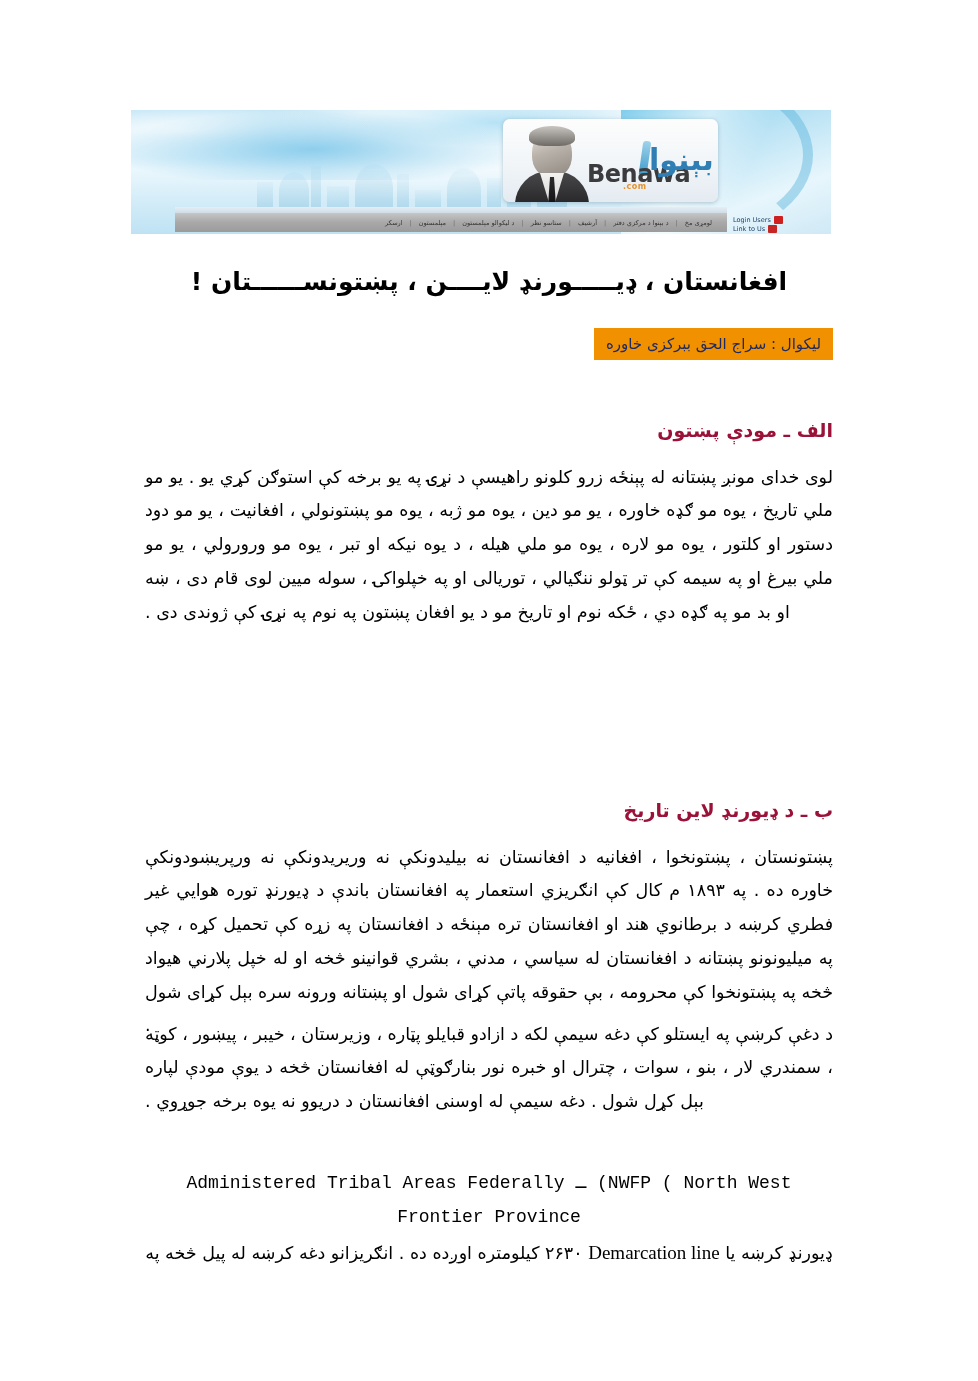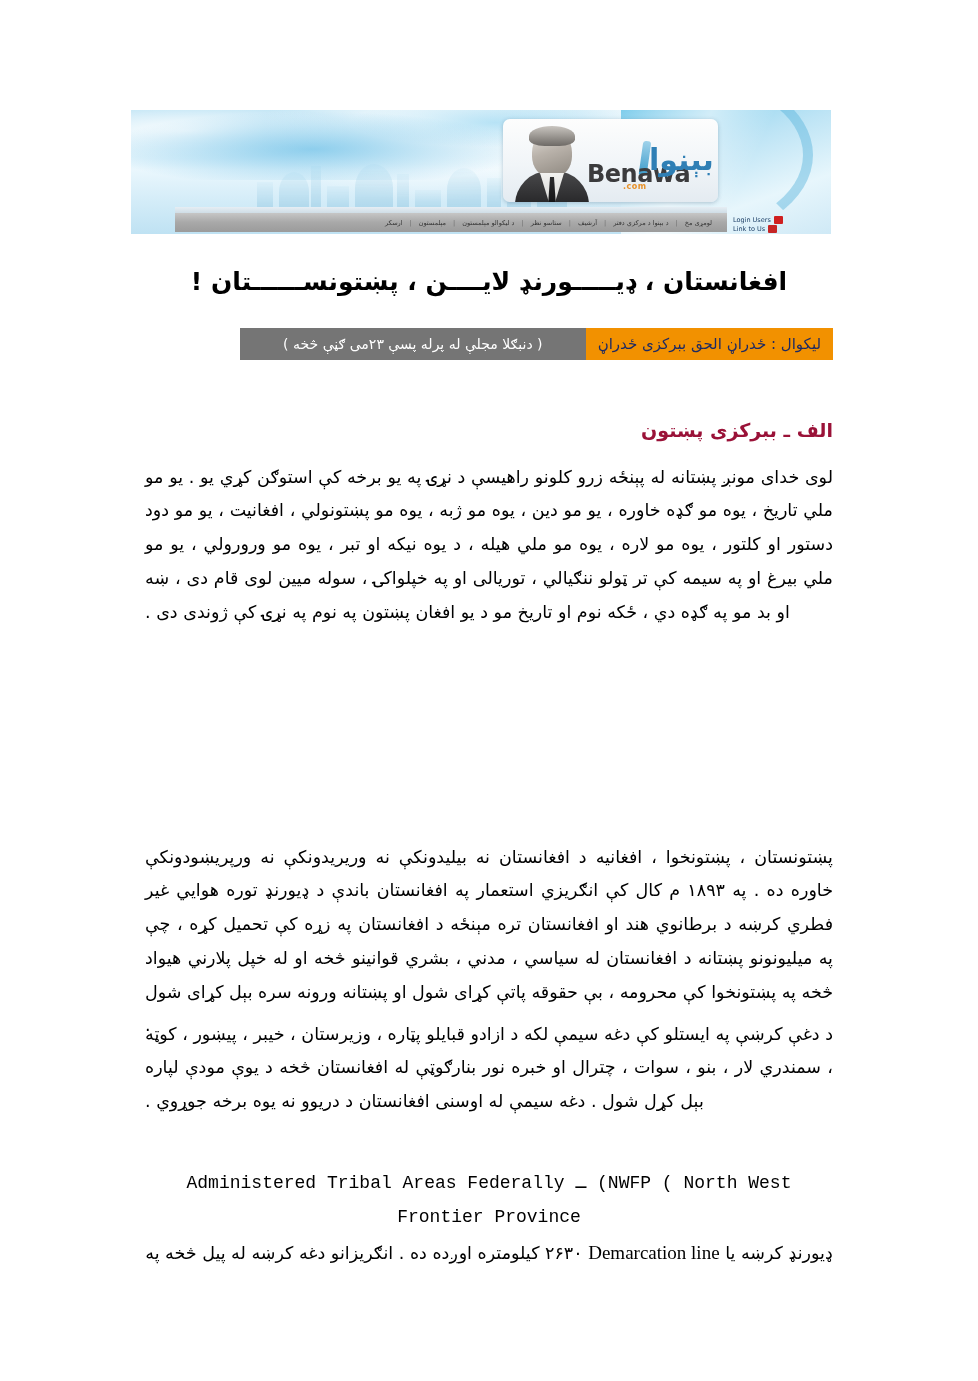--- a/index.html
+++ b/index.html
@@ -405,29 +405,29 @@
         </div>
       </div>
     </div>
   </div>
 
   <div class="article">
 
     <h1 class="doc-title">افغانستان ، ډیـــــورنډ لایــــن ، پښتونســــــتان !</h1>
 
     <div class="byline-row">
-      <div class="byline-author">لیکوال : ځدراڼ الحق ببرکزی ځدراڼ</div>
-      <div class="byline-source">( دنبګلا مجلې له پرله پسې ۲۳می ګڼې څخه )</div>
+      <div class="byline-author">لیکوال : سراج الحق ببرکزی خاوره</div>
     </div>
 
-    <h2 class="section-heading" id="heading-a">الف ـ ببرکزی پښتون</h2>
+    <h2 class="section-heading" id="heading-a">الف ـ مودې پښتون</h2>
 
     <p class="para" id="para-a1">لوی خدای مونږ پښتانه له پېنځه زرو کلونو راهیسې د نړۍ په یو برخه کې استوګن کړي یو .  یو مو ملي تاریخ ، یوه مو ګډه خاوره ، یو مو دین ، یوه مو ژبه ، یوه مو پښتونولي ، افغانیت ، یو مو دود دستور او کلتور ، یوه مو لاره ، یوه مو ملي هیله ، د یوه نیکه او تبر ، یوه مو ورورولي ، یو مو ملي بیرغ او په سیمه کې تر ټولو ننګیالي ، توریالی او په خپلواکۍ ، سوله میین لوی قام دی ، ښه او بد مو په ګډه دي ، ځکه نوم او تاریخ مو د یو افغان پښتون په نوم په نړۍ کې ژوندی دی .</p>
 
 
+    <h2 class="section-heading" id="heading-b">ب ـ د ډیورنډ لاین تاریخ</h2>
 
     <p class="para" id="para-b1">پښتونستان ، پښتونخوا ، افغانیه د افغانستان نه بیلیدونکې نه وریریدونکې نه ورپریښودونکې خاوره ده . په ۱۸۹۳ م کال کې انګریزي استعمار په افغانستان باندې د ډیورنډ توره هوایي غیر فطري کرښه د برطانوي هند او افغانستان تره مېنځه د افغانستان په زړه کې تحمیل کړه ، چې په میلیونونو پښتانه د افغانستان له سیاسي ، مدني ، بشري قوانینو څخه او له خپل پلارني هیواد څخه په پښتونخوا کې محرومه ، بې حقوقه پاتې کړای شول او پښتانه ورونه سره بېل کړای شول .</p>
 
     <p class="para" id="para-b2">د دغې کرښې په ایستلو کې دغه سیمې لکه د ازادو قبایلو پټاره ، وزیرستان ، خیبر ، پیښور ، کوټه ، سمندري لار ، بنو ، سوات ، چترال او خبره نور بنارګوټې له افغانستان څخه د یوې مودې لپاره بېل کړل شول . دغه سیمې له اوسنی افغانستان د دریوو نه یوه برخه جوړوي .</p>
 
     <p class="para" id="para-b3">
       <span class="latin-line">Administered Tribal Areas Federally ـ (NWFP ( North West Frontier Province</span><br>
       <span>ډیورنډ کرښه یا </span><span class="en">Demarcation line</span><span> ۲۶۳۰ کیلومتره اوږده ده . انګریزانو دغه کرښه له پیل څخه په</span>
     </p>
 

